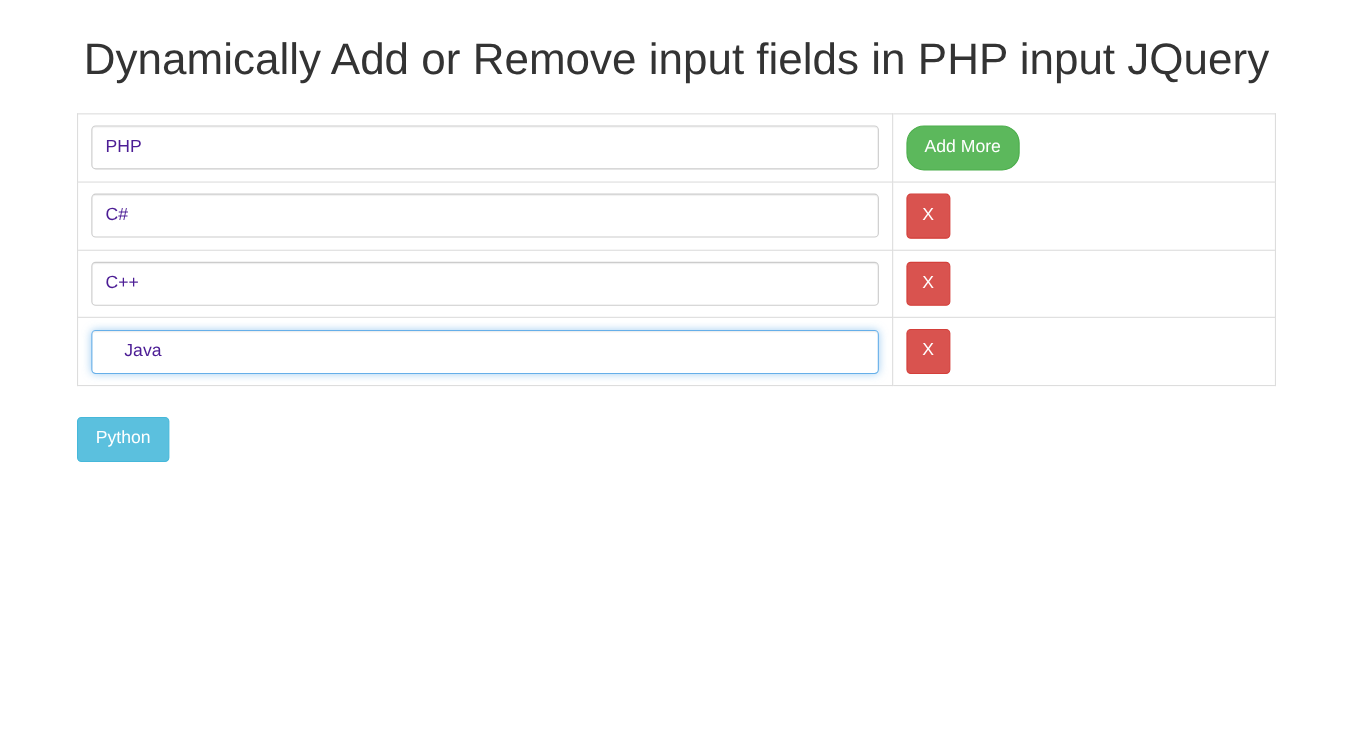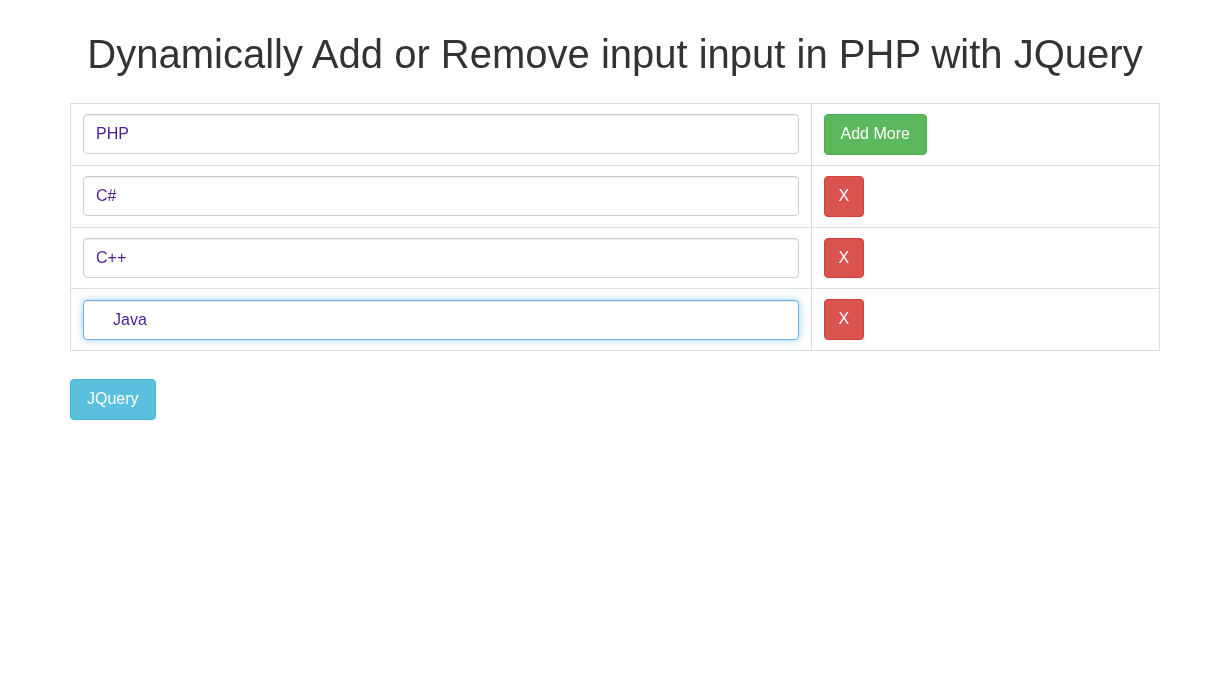--- a/index.html
+++ b/index.html
@@ -63,38 +63,39 @@
       border-radius: 4px;
       border: 1px solid transparent;
       color: #fff;
       cursor: pointer;
       text-align: center;
       user-select: none;
     }
     .btn-success {
       background-color: #5cb85c;
       border-color: #4cae4c;
+      border-radius: 16px;
     }
     .btn-danger {
       background-color: #d9534f;
       border-color: #d43f3a;
       padding: 9px 14px;
     }
     .btn-info {
       background-color: #5bc0de;
       border-color: #46b8da;
     }
     .submit-wrap {
       margin-top: 28px;
     }
   </style>
 </head>
 <body>
 
-<h1>Dynamically Add or Remove input input in PHP with JQuery</h1>
+<h1>Dynamically Add or Remove input fields in PHP input JQuery</h1>
 
 <table class="main">
   <tbody id="rows-body">
   <tr>
     <td class="input-cell">
       <input type="text" class="form-control" placeholder="Enter your Name" value="PHP" style="">
     </td>
     <td class="action-cell">
       <button class="btn btn-success">Add More</button>
     </td>
@@ -124,14 +125,14 @@
       <input type="text" class="form-control focused" placeholder="Enter your Name" value="Java" style="">
     </td>
     <td class="action-cell">
       <button class="btn btn-danger">X</button>
     </td>
   </tr>
 </tbody>
 </table>
 
 <div class="submit-wrap">
-  <button class="btn btn-info">JQuery</button>
+  <button class="btn btn-info">Python</button>
 </div>
 
 </body></html>

